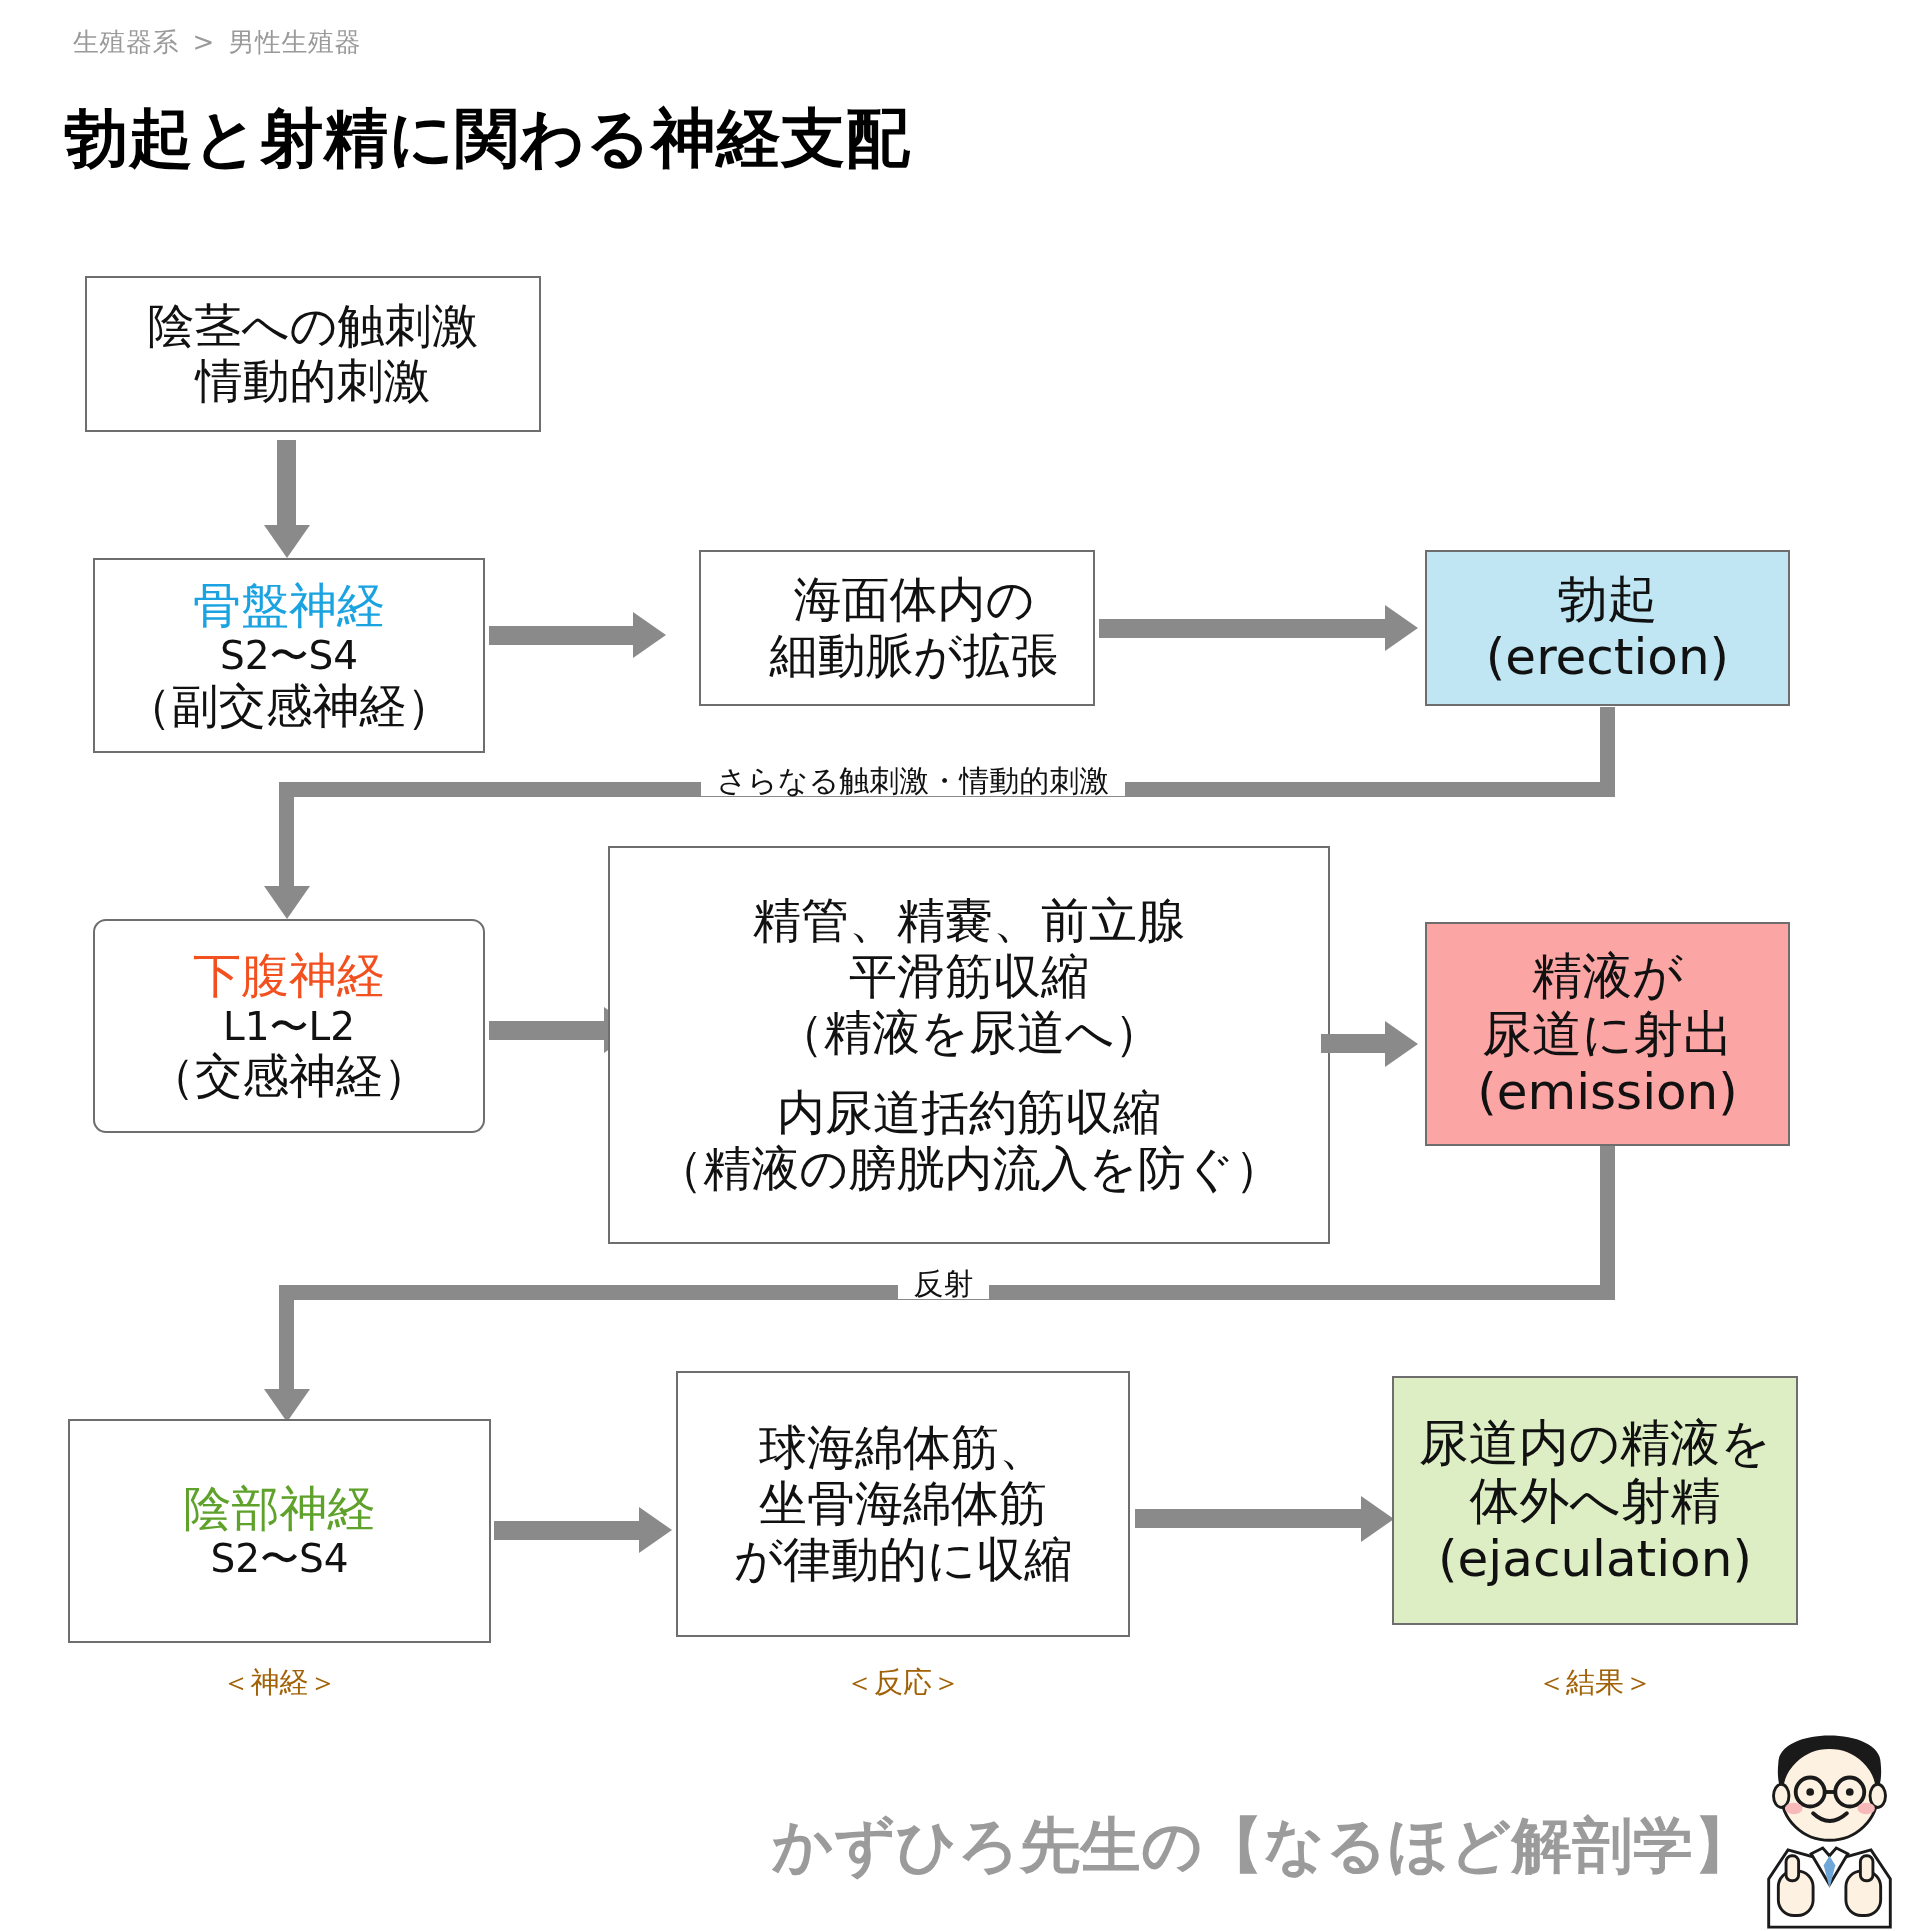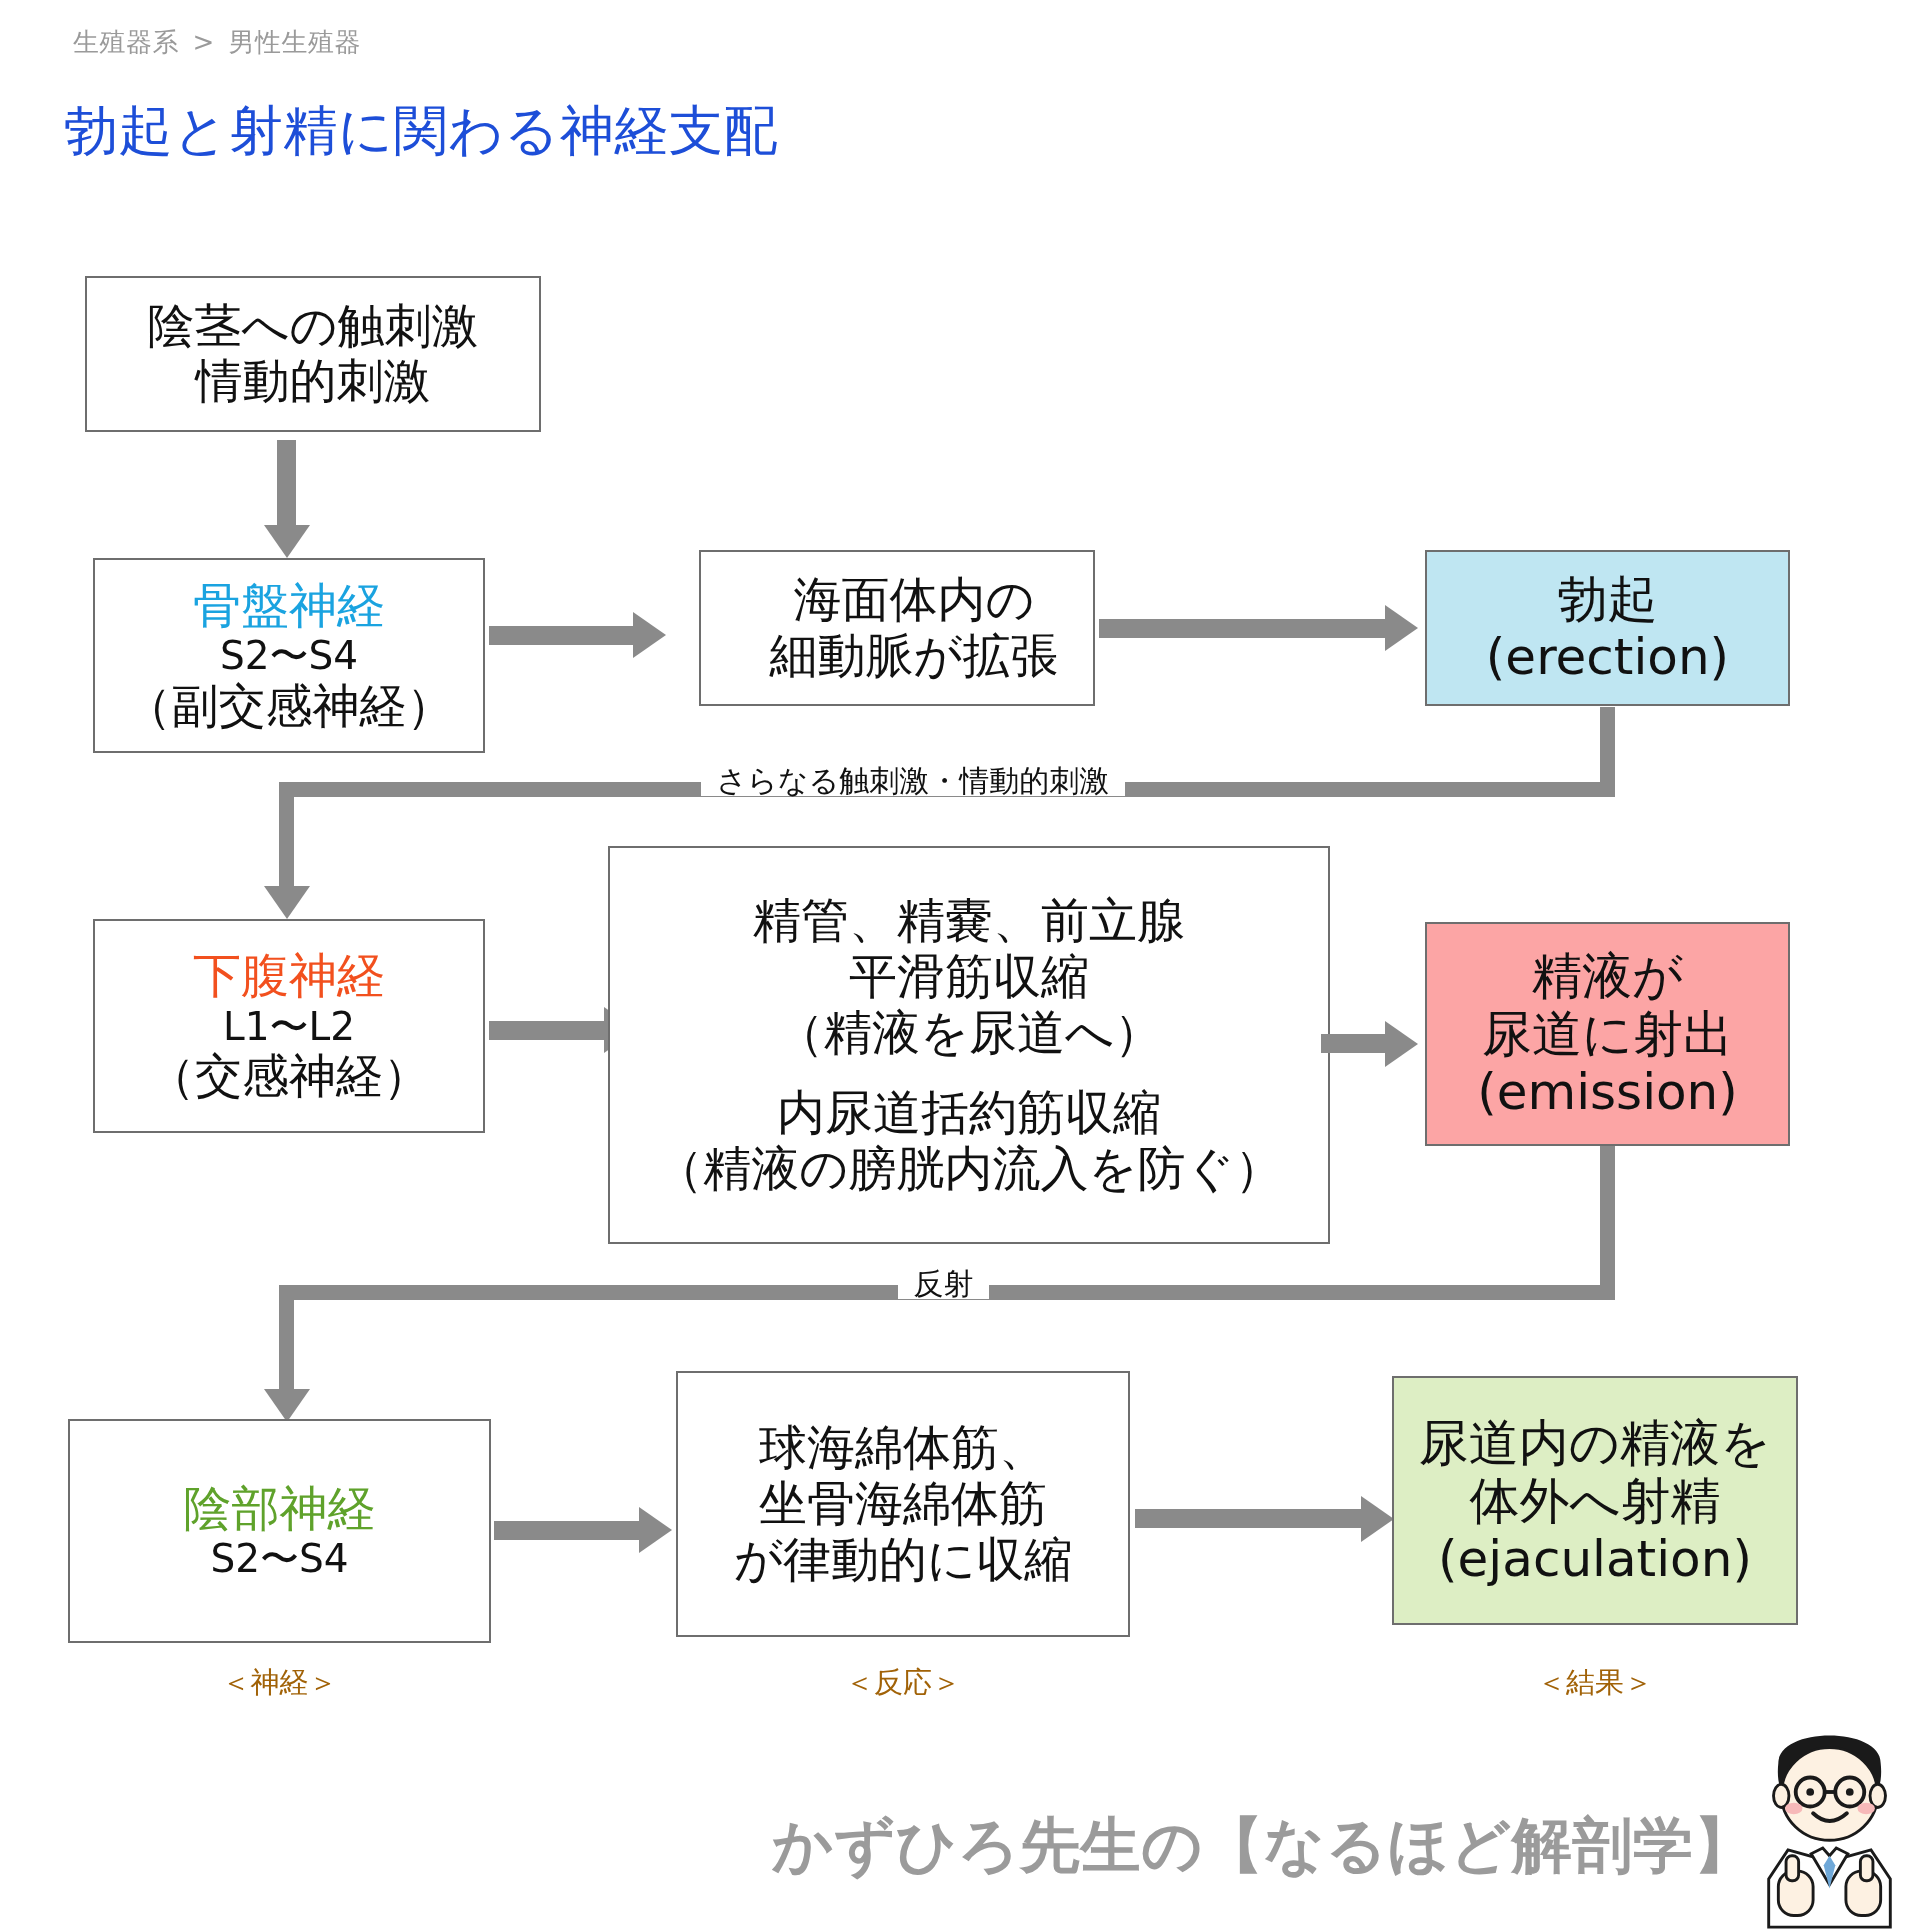--- a/index.html
+++ b/index.html
@@ -14,21 +14,21 @@
 
   .breadcrumb{
     position:absolute;left:73px;top:25px;
     font-size:26px;color:#9a9a9a;letter-spacing:.02em;
     white-space:nowrap;
   }
   .breadcrumb .sep{margin:0 13.5px;}
 
   .page-title{
     position:absolute;left:64px;top:95px;
-    font-size:54px;font-weight:400;color:#1d4ed8;
+    font-size:64px;font-weight:700;color:#000000;
     letter-spacing:.01em;white-space:nowrap;
   }
 
   .box{
     position:absolute;box-sizing:border-box;
     border:2.9px solid #6e6e6e;
     background:#fff;
     display:flex;flex-direction:column;
     align-items:center;justify-content:center;
     text-align:center;
@@ -113,21 +113,21 @@
     <span class="ln">勃起</span>
     <span class="ln">(erection)</span>
   </div>
 
   <div class="line-v" style="left:1600px;top:707px;height:83px;"></div>
   <div class="line-h" style="left:279px;top:782px;width:1336px;"></div>
   <div class="line-v" style="left:279px;top:782px;height:104px;"></div>
   <div class="arrow-v-head" style="left:264px;top:886px;"></div>
   <div class="flow-label" style="left:701px;top:766px;">さらなる触刺激・情動的刺激</div>
 
-  <div class="box" style="left:93px;top:919px;width:392px;height:214px;font-size:42px;">
+  <div class="box" style="left:93px;top:919px;width:392px;height:214px;font-size:42px;border-radius:13px;">
     <span class="ln" style="color:#f2501e;font-size:48px;">下腹神経</span>
     <span class="ln" style="font-size:39px;">L1〜L2</span>
     <span class="ln" style="font-size:47px;">（交感神経）</span>
   </div>
 
   <div class="arrow-h" style="left:489px;top:1021px;width:116px;"></div>
   <div class="arrow-h-head" style="left:604px;top:1007px;"></div>
 
   <div class="box" style="left:608px;top:846px;width:722px;height:398px;font-size:48px;justify-content:center;">
     <span class="ln">精管、精嚢、前立腺</span>

